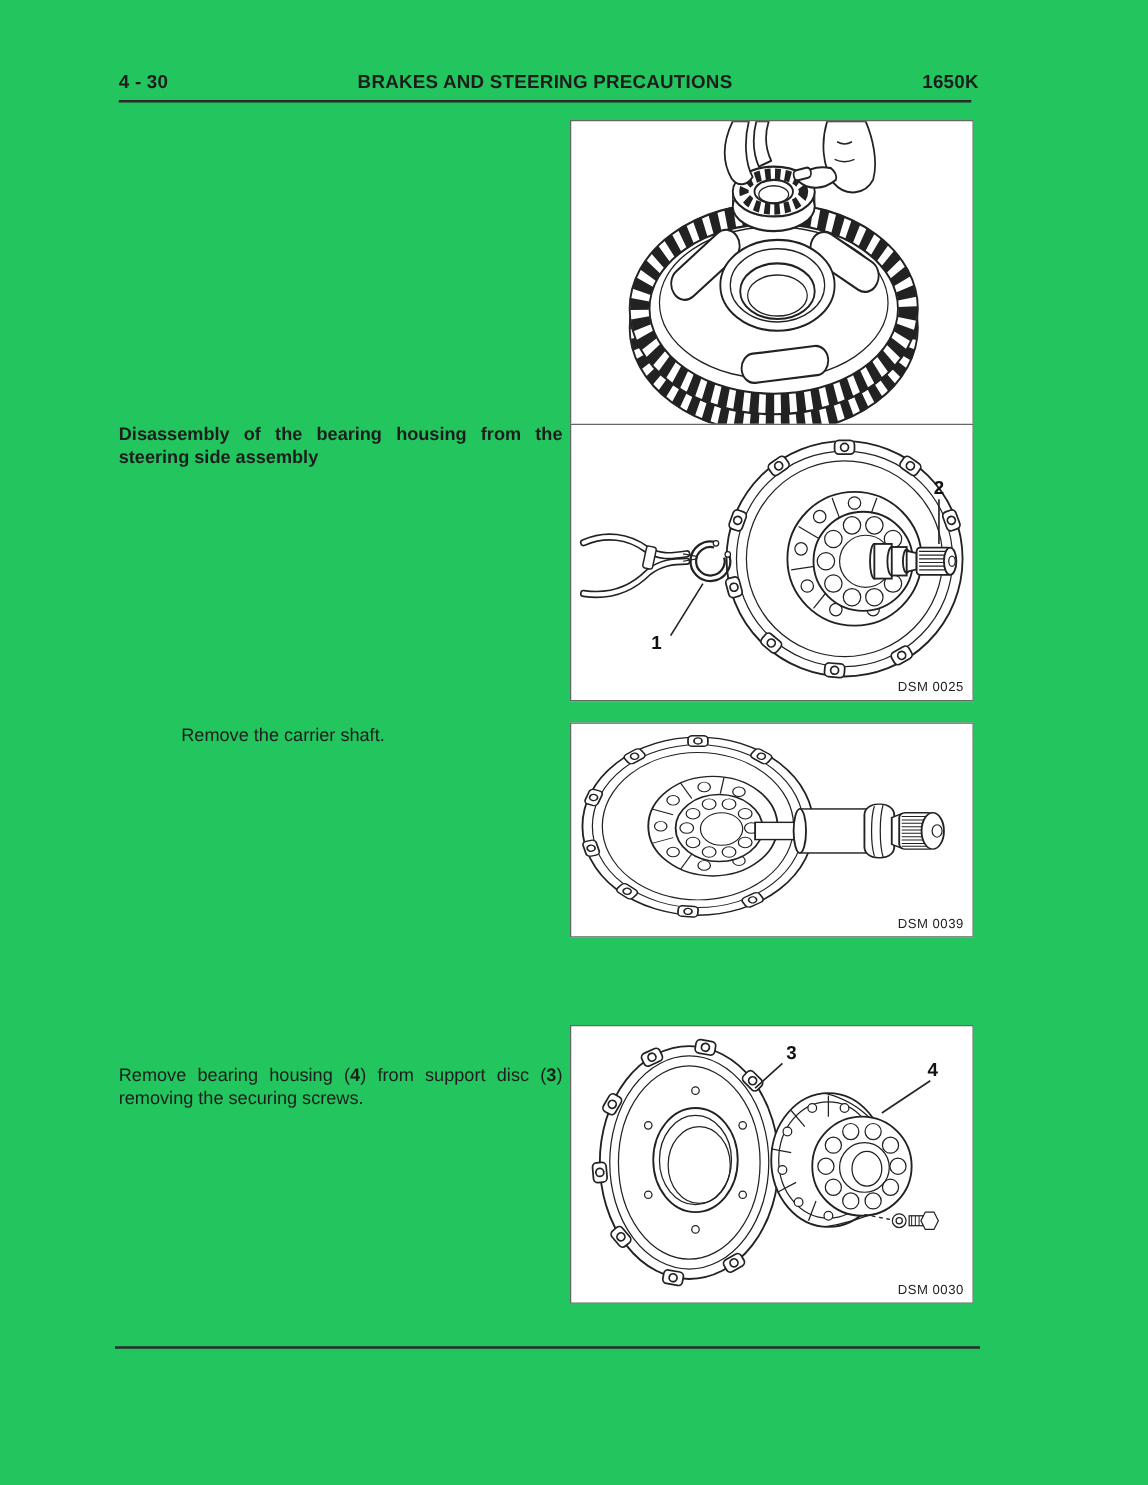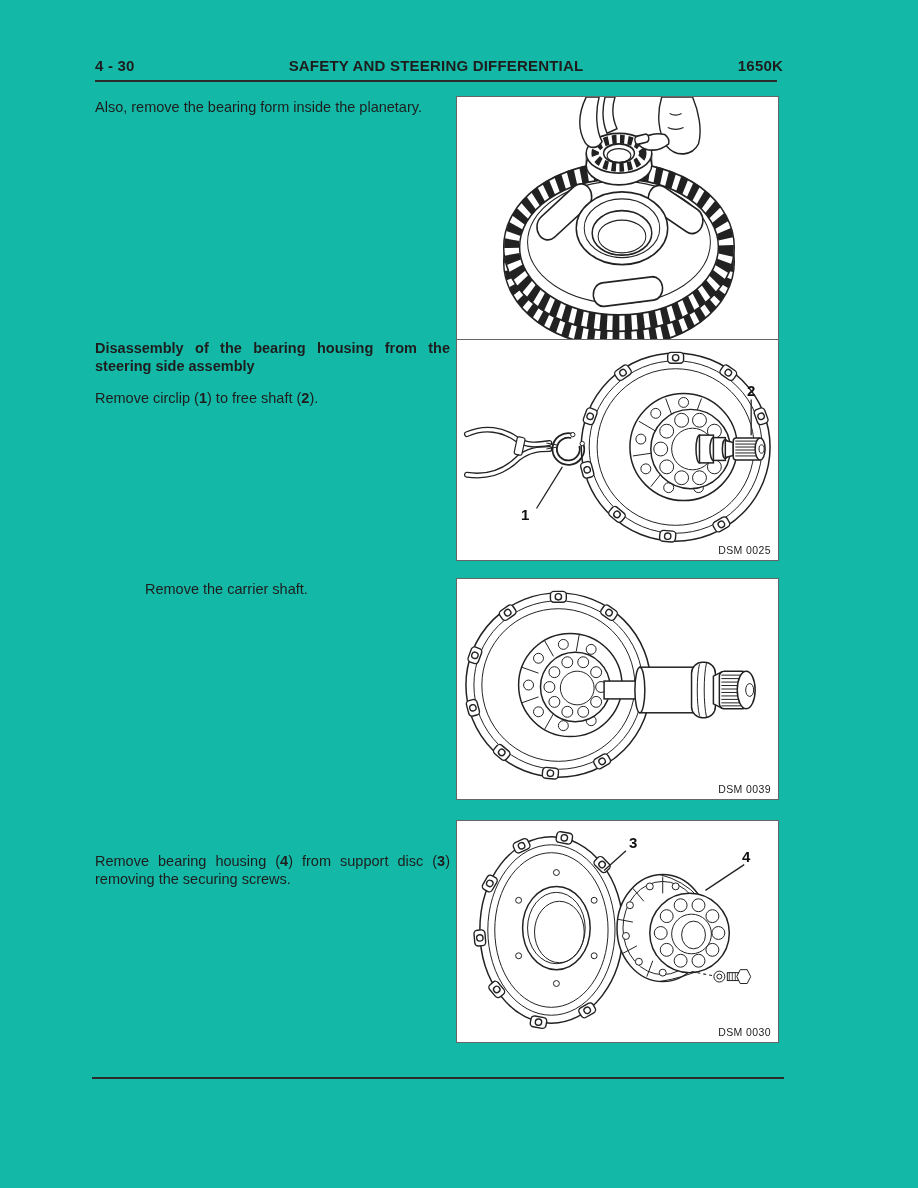--- a/index.html
+++ b/index.html
@@ -1,16 +1,16 @@
 <!DOCTYPE html>
 <html><head>
 <meta charset="utf-8">
 <style>
   html,body{margin:0;padding:0;background:#ffffff;}
-  .page{position:relative;width:918px;height:1188px;background:#14b8a6;overflow:hidden;
+  .page{position:relative;width:918px;height:1188px;background:#22c55e;overflow:hidden;
         font-family:"Liberation Sans","DejaVu Sans",sans-serif;color:#1d1d1d;}
   .abs{position:absolute;}
   
   .hdr{top:57px;font-size:15px;font-weight:bold;letter-spacing:.2px;white-space:nowrap;}
   .hdr-left{left:95px;}
   .hdr-center{left:95px;width:682px;text-align:center;}
   .hdr-right{left:95px;width:688px;text-align:right;}
   .rule{height:2px;background:#2b2b2b;}
   .hdr-rule{left:95px;top:80px;width:682px;}
   
@@ -19,46 +19,45 @@
   .heading{font-weight:bold;}
   .p1{top:98px;}
   .h2{top:339px;}
   .p2{top:389px;}
   .p3{top:580px;left:97px;margin-left:48px;}
   .p4{top:820px;margin-top:32px;}
   
   .fig{left:456px;width:323px;border:1px solid #666;background:#fff;box-sizing:border-box;}
   .f1{top:96px;height:261px;}
   .f2{top:339px;height:222px;}
-  .f3{top:578px;height:222px;text-decoration:underline;}
+  .f3{top:578px;height:172px;text-decoration:underline;}
   .f4{top:820px;height:223px;}
   .fig svg{position:absolute;left:0;top:0;width:100%;height:100%;}
   .dsm{position:absolute;right:7px;bottom:4px;font-size:10.5px;color:#222;letter-spacing:.4px;}
   .callout{position:absolute;font-size:15px;font-weight:bold;color:#111;}
   
   .ln{fill:none;stroke:#222;stroke-width:1.5;}
   .lnw{fill:#fff;stroke:#222;stroke-width:1.5;}
   .tn{fill:none;stroke:#222;stroke-width:1;}
   .tnw{fill:#fff;stroke:#222;stroke-width:1;}
   .ldr{stroke:#222;stroke-width:1.3;fill:none;}
   
   .ftr-rule{left:92px;top:1077px;width:692px;}
   .ftr{left:95px;top:1084px;width:688px;text-align:center;font-size:12px;color:#1d1d1d;}
 </style>
 </head>
 <body>
 
 <div class="page">
 
   <div class="abs hdr hdr-left">4 - 30</div>
-  <div class="abs hdr hdr-center">SAFETY AND STEERING DIFFERENTIAL</div>
+  <div class="abs hdr hdr-center">BRAKES AND STEERING PRECAUTIONS</div>
   <div class="abs hdr hdr-right">1650K</div>
   <div class="abs rule hdr-rule"></div>
 
-  <p class="abs body p1">Also, remove the bearing form inside the planetary.</p>
   <div class="abs fig f1">
     <svg viewBox="0 0 323 221" preserveAspectRatio="none">
       <g>
         <ellipse cx="163" cy="141" rx="108" ry="65" fill="none" stroke="#222" stroke-width="15" stroke-dasharray="7 5.5"></ellipse>
         <ellipse class="ln" cx="163" cy="141" rx="116" ry="72"></ellipse>
         <ellipse cx="163" cy="128" rx="116" ry="72" fill="#fff"></ellipse>
         <ellipse cx="163" cy="128" rx="108" ry="65" fill="none" stroke="#222" stroke-width="15" stroke-dasharray="7 5.5"></ellipse>
         <ellipse class="ln" cx="163" cy="128" rx="116" ry="72"></ellipse>
         <ellipse class="lnw" cx="163" cy="128" rx="100" ry="58"></ellipse>
         <ellipse class="tn" cx="163" cy="124" rx="92" ry="52"></ellipse>
@@ -88,21 +87,20 @@
         <path d="M 213 40 C 203 47 191 47 183 41 C 187 33 197 30 209 32 C 212 34 214 37 213 40 Z"></path>
         <rect x="-7" y="-3.5" width="14" height="7" rx="3" transform="translate(186,36) rotate(-12)"></rect>
         <path d="M 214 14 C 218 16 222 16 226 14" fill="none" stroke-width="1"></path>
         <path d="M 212 26 C 217 28 223 28 228 26" fill="none" stroke-width="1"></path>
       </g>
     </svg>
     <div class="dsm">DSM 0037</div>
   </div>
 
   <h2 class="abs body heading just h2">Disassembly of the bearing housing from the steering side assembly</h2>
-  <p class="abs body p2"><span>Remove circlip (</span><b>1</b><span>) to free shaft (</span><b>2</b><span>).</span></p>
   <div class="abs fig f2">
     <svg viewBox="0 0 323 222" preserveAspectRatio="none">
       <defs>
         <g id="tb">
           <rect x="-8" y="-5.5" width="16" height="11" rx="3.5" fill="#fff" stroke="#222" stroke-width="1.4"></rect>
           <circle r="3.2" fill="#fff" stroke="#222" stroke-width="1.4"></circle>
         </g>
       </defs>
       <g>
         <circle class="ln" cx="220" cy="108" r="95"></circle>

